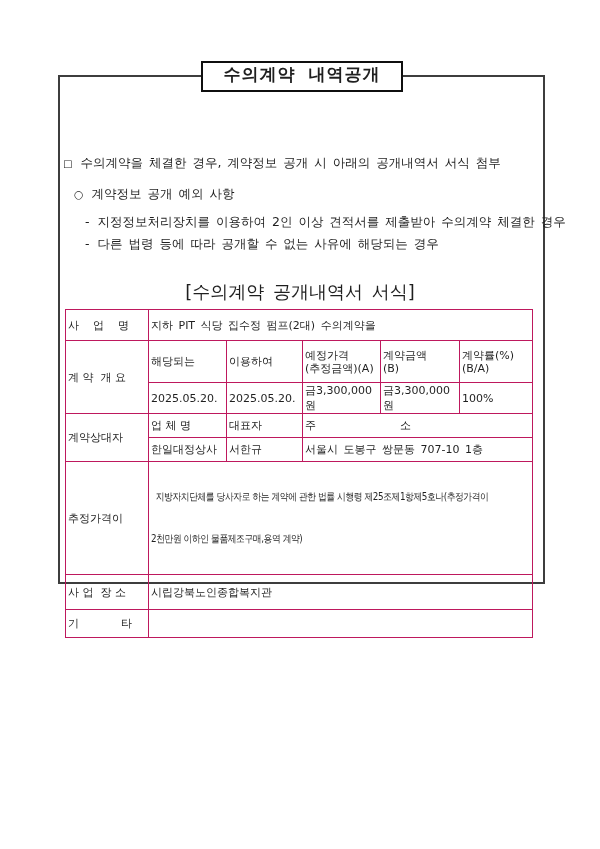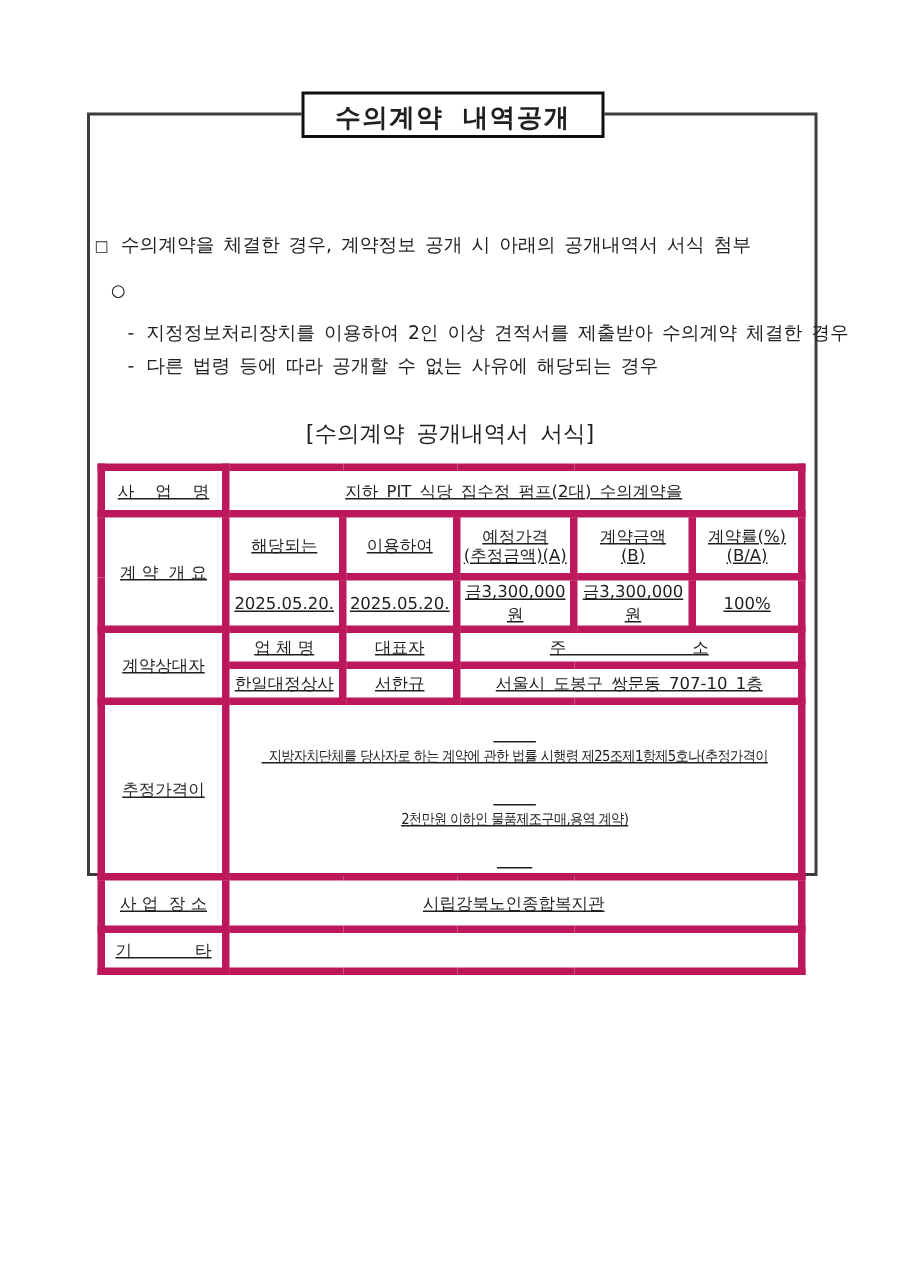--- a/index.html
+++ b/index.html
@@ -7,46 +7,46 @@
     position:relative;width:600px;height:849px;background:#ffffff;
     font-family:"DejaVu Sans",sans-serif;color:#1f1f1f;overflow:hidden;
   }
   .outer-box{
     position:absolute;left:58px;top:75px;width:483px;height:505px;
     border:2px solid #3d3d3d;background:transparent;
   }
   .title-box{
     position:absolute;left:201px;top:61px;width:198px;height:27px;
     border:2px solid #0f0f0f;background:#ffffff;
-    display:flex;align-items:flex-end;justify-content:center;
+    display:flex;align-items:flex-start;justify-content:center;
     font-size:17px;font-weight:bold;letter-spacing:1px;word-spacing:6px;
     white-space:pre;z-index:2;
   }
   .notice{
     position:absolute;font-size:12.5px;line-height:16px;word-spacing:2px;
     white-space:pre;display:flex;align-items:baseline;
   }
   .notice .bullet{margin-right:8px;}
   .n1{left:63px;top:155px;}
   .n1 .bullet{font-size:10px;}
   .n2{left:74px;top:186px;}
   .n2 .bullet{font-size:11px;}
   .n3{left:85px;top:214px;}
   .n4{left:85px;top:236px;}
   .caption{
     position:absolute;left:0;right:0;top:280px;text-align:center;
-    font-size:15px;word-spacing:3px;
+    font-size:18px;word-spacing:3px;
   }
   table.contract{
     position:absolute;left:65px;top:309px;width:467px;
     border-collapse:collapse;table-layout:fixed;
   }
   table.contract td{
-    border:5px solid #be185d;font-size:11px;text-align:center;
-    vertical-align:middle;padding:0 2px;overflow:hidden;text-decoration:underline;
+    border:1px solid #be185d;font-size:11px;
+    vertical-align:middle;padding:0 2px;overflow:hidden;
   }
   .pre{white-space:pre;}
   .two-line div{line-height:13px;}
   tr.r1{height:31px;} tr.r2{height:42px;} tr.r3{height:24px;}
   tr.r4{height:24px;} tr.r5{height:24px;} tr.r6{height:32px;}
   tr.r7{height:35px;} tr.r8{height:28px;}
   td.reason-cell{text-align:left;padding:1px 0 1px 2px;}
   .reason-scale{
     transform:scaleX(0.88);transform-origin:0 50%;width:114%;
     font-size:10px;letter-spacing:-0.5px;line-height:14px;white-space:pre;
@@ -63,20 +63,21 @@
   <div class="title-box">
     <span>수의계약 내역공개</span>
   </div>
 
   <div class="notice n1">
     <span class="bullet">□</span>
     <span>수의계약을 체결한 경우, 계약정보 공개 시 아래의 공개내역서 서식 첨부</span>
   </div>
   <div class="notice n2">
     <span class="bullet">○</span>
+    <span>계약정보 공개 예외 사항</span>
   </div>
   <div class="notice n3">
     <span class="bullet">-</span>
     <span>지정정보처리장치를 이용하여 2인 이상 견적서를 제출받아 수의계약 체결한 경우</span>
   </div>
   <div class="notice n4">
     <span class="bullet">-</span>
     <span>다른 법령 등에 따라 공개할 수 없는 사유에 해당되는 경우</span>
   </div>
 

